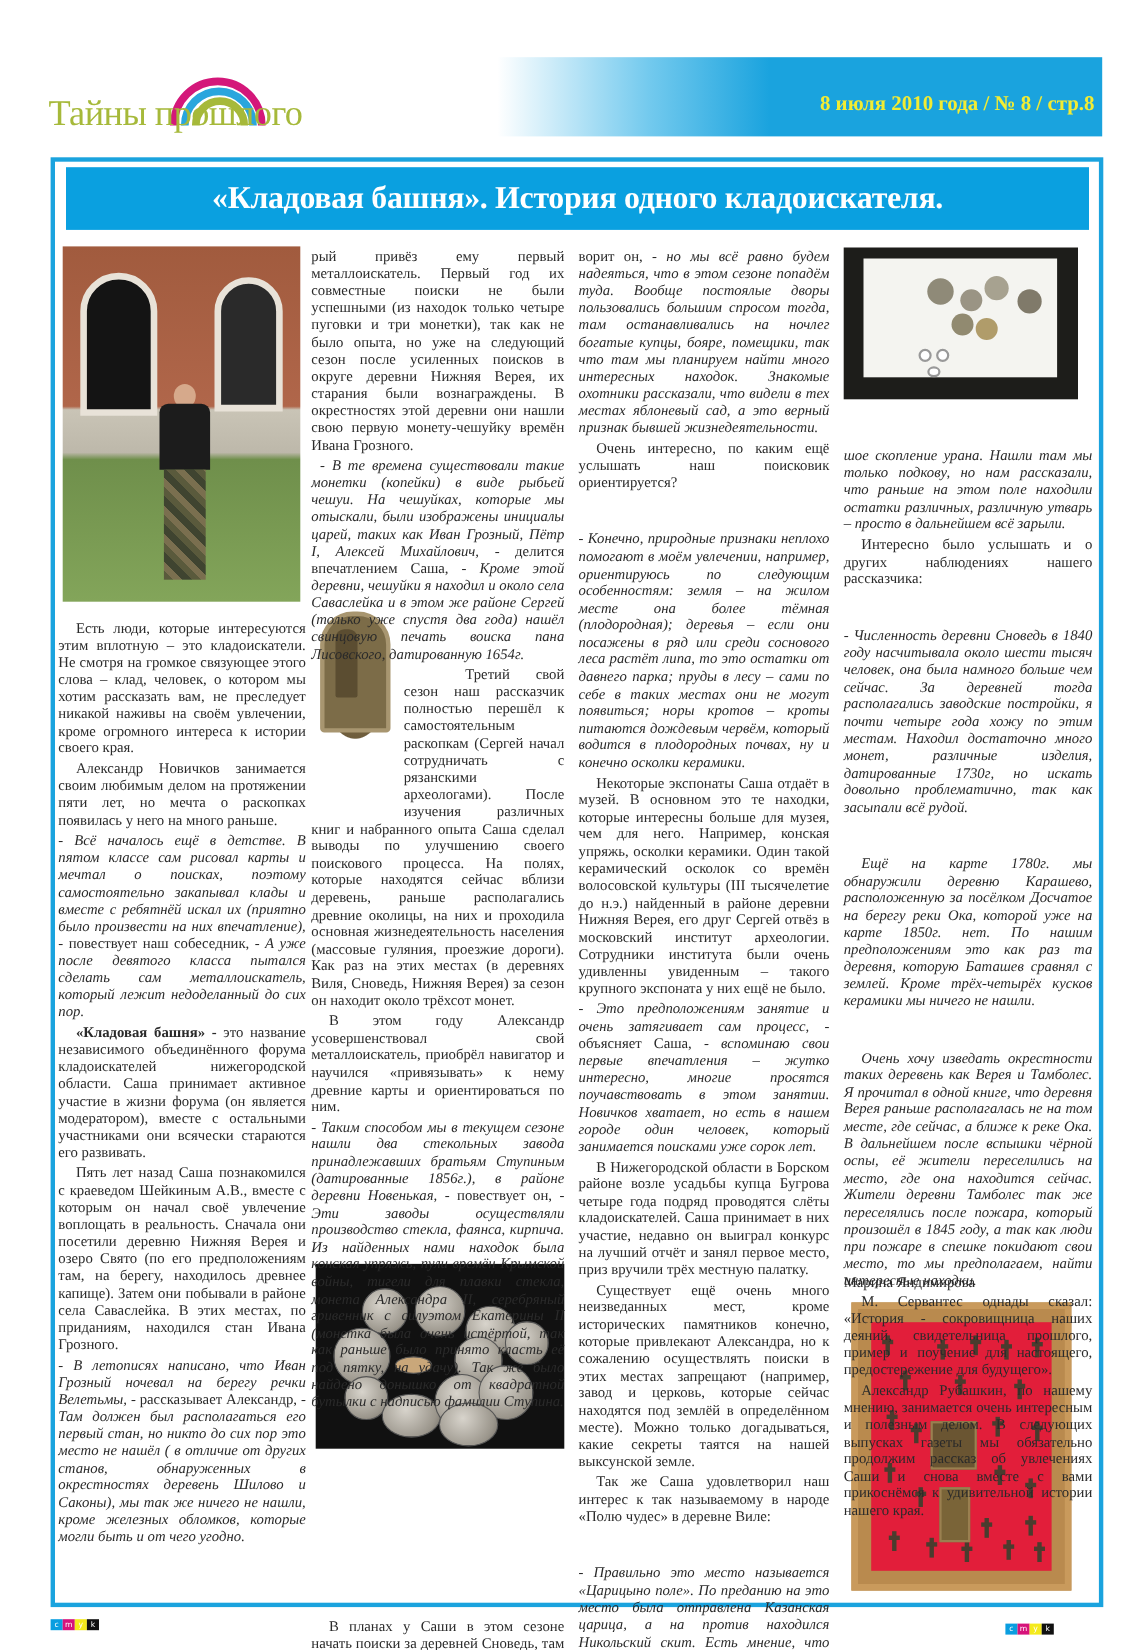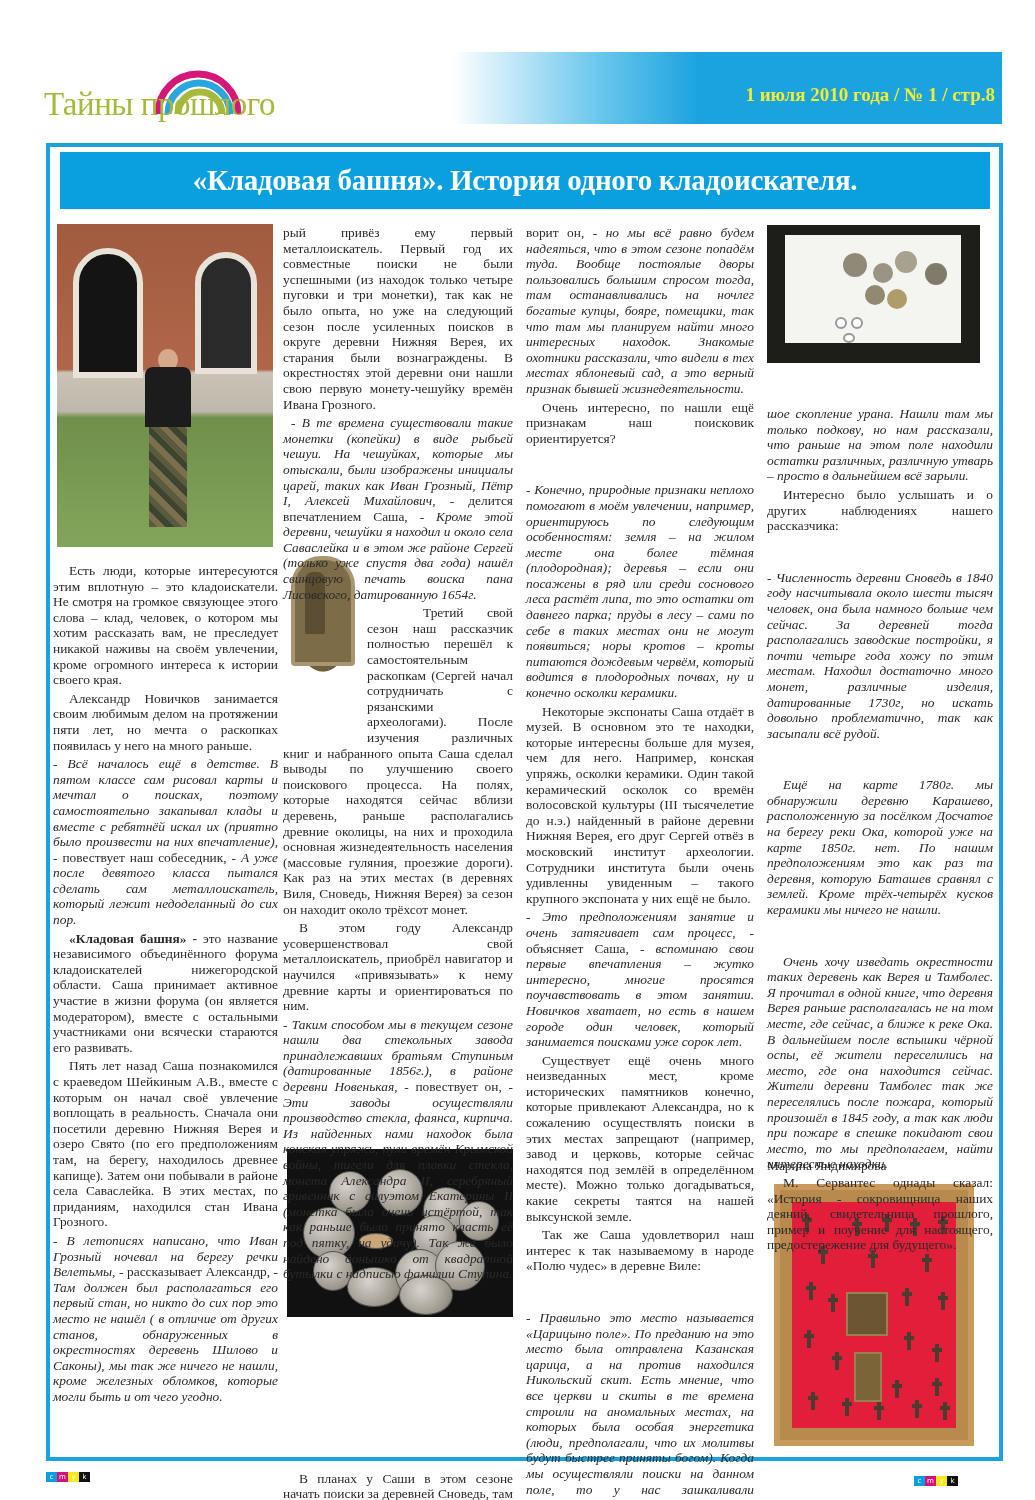--- a/index.html
+++ b/index.html
@@ -68,21 +68,21 @@
 <div class="header">
   <div class="logo">
     <svg width="110" height="60" viewBox="0 0 110 60">
       <path d="M14 58 A40 40 0 0 1 94 58" fill="none" stroke="#d4187a" stroke-width="7"></path>
       <path d="M24 58 A31 31 0 0 1 86 58" fill="none" stroke="#2aa6dd" stroke-width="7"></path>
       <path d="M34 58 A22 22 0 0 1 78 58" fill="none" stroke="#a6b93a" stroke-width="7"></path>
     </svg>
     <div class="logo-text">Тайны прошлого</div>
   </div>
   <div class="header-band"></div>
-  <div class="issue-info">1 июля 2010 года / № 1 / стр.8</div>
+  <div class="issue-info">8 июля 2010 года / № 8 / стр.8</div>
 </div>
 
 <div class="frame"></div>
 <h1 class="title-bar">«Кладовая башня». История одного кладоискателя.</h1>
 
 <div class="photo photo-man">
   <div class="win" style="left:16px;top:24px;width:70px;height:130px;"></div>
   <div class="win" style="left:138px;top:28px;width:62px;height:122px;background:#2a2a2a;"></div>
   <div class="person">
     <div class="head"></div>
@@ -173,36 +173,38 @@
   <p style="text-indent:56px">Третий свой сезон наш рассказчик полностью перешёл к самостоятельным раскопкам (Сергей начал сотрудничать с рязанскими археологами). После изучения различных книг и набранного опыта Саша сделал выводы по улучшению своего поискового процесса. На полях, которые находятся сейчас вблизи деревень, раньше располагались древние околицы, на них и проходила основная жизнедеятельность населения (массовые гуляния, проезжие дороги). Как раз на этих местах (в деревнях Виля, Сноведь, Нижняя Верея) за сезон он находит около трёхсот монет.</p>
   <p>В этом году Александр усовершенствовал свой металлоискатель, приобрёл навигатор и научился «привязывать» к нему древние карты и ориентироваться по ним.</p>
   <p class="q"><span class="i">- Таким способом мы в текущем сезоне нашли два стекольных завода принадлежавших братьям Ступиным (датированные 1856г.), в районе деревни Новенькая,</span><span> - повествует он, - </span><span class="i">Эти заводы осуществляли производство стекла, фаянса, кирпича. Из найденных нами находок была конская упряжь, пули времён Крымской войны, тигели для плавки стекла, монета Александра II, серебряный гривенник с силуэтом Екатерины II (монетка была очень истёртой, так как раньше было принято класть её под пятку, на удачу). Так же было найдено донышко от квадратной бутылки с надписью фамилии Ступина.</span></p>
   <div style="height:186px;"></div>
   <p>В планах у Саши в этом сезоне начать поиски за деревней Сноведь, там они обнаружили постоялый двор, а в двух километрах от него должна была находиться деревня и ещё один стекольный завод.</p>
 
 </div>
 
 <div class="col col3">
   <p class="q"><span>ворит он, - </span><span class="i">но мы всё равно будем надеяться, что в этом сезоне попадём туда. Вообще постоялые дворы пользовались большим спросом тогда, там останавливались на ночлег богатые купцы, бояре, помещики, так что там мы планируем найти много интересных находок. Знакомые охотники рассказали, что видели в тех местах яблоневый сад, а это верный признак бывшей жизнедеятельности.</span></p>
-  <p>Очень интересно, по нашли ещё признакам наш поисковик ориентируется?</p>
+  <p>Очень интересно, по каким ещё услышать наш поисковик ориентируется?</p>
   <p class="q i">- Конечно, природные признаки неплохо помогают в моём увлечении, например, ориентируюсь по следующим особенностям: земля – на жилом месте она более тёмная (плодородная); деревья – если они посажены в ряд или среди соснового леса растёт липа, то это остатки от давнего парка; пруды в лесу – сами по себе в таких местах они не могут появиться; норы кротов – кроты питаются дождевым червём, который водится в плодородных почвах, ну и конечно осколки керамики.</p>
   <p>Некоторые экспонаты Саша отдаёт в музей. В основном это те находки, которые интересны больше для музея, чем для него. Например, конская упряжь, осколки керамики. Один такой керамический осколок со времён волосовской культуры (III тысячелетие до н.э.) найденный в районе деревни Нижняя Верея, его друг Сергей отвёз в московский институт археологии. Сотрудники института были очень удивленны увиденным – такого крупного экспоната у них ещё не было.</p>
   <p class="q"><span class="i">- Это предположениям занятие и очень затягивает сам процесс,</span><span> - объясняет Саша, </span><span class="i">- вспоминаю свои первые впечатления – жутко интересно, многие просятся поучавствовать в этом занятии. Новичков хватает, но есть в нашем городе один человек, который занимается поисками уже сорок лет.</span></p>
+  <p>В Нижегородской области в Борском районе возле усадьбы купца Бугрова четыре года подряд проводятся слёты кладоискателей. Саша принимает в них участие, недавно он выиграл конкурс на лучший отчёт и занял первое место, приз вручили трёх местную палатку.</p>
   <p>Существует ещё очень много неизведанных мест, кроме исторических памятников конечно, которые привлекают Александра, но к сожалению осуществлять поиски в этих местах запрещают (например, завод и церковь, которые сейчас находятся под землёй в определённом месте). Можно только догадываться, какие секреты таятся на нашей выксунской земле.</p>
   <p>Так же Саша удовлетворил наш интерес к так называемому в народе «Полю чудес» в деревне Виле:</p>
   <p class="q i">- Правильно это место называется «Царицыно поле». По преданию на это место была отправлена Казанская царица, а на против находился Никольский скит. Есть мнение, что все церкви и скиты в те времена строили на аномальных местах, на которых была особая энергетика (люди, предполагали, что их молитвы будут быстрее приняты богом). Когда мы осуществляли поиски на данном поле, то у нас зашкаливали металлоискатели, даже голова кружилась. Местные старожилы строго запретили нам ходить по тем местам, объясняя все аномалии тем, что глубоко под землёй находится боль-</p>
 </div>
 
 <div class="col col4">
   <p class="q i">шое скопление урана. Нашли там мы только подкову, но нам рассказали, что раньше на этом поле находили остатки различных, различную утварь – просто в дальнейшем всё зарыли.</p>
   <p>Интересно было услышать и о других наблюдениях нашего рассказчика:</p>
   <p class="q i">- Численность деревни Сноведь в 1840 году насчитывала около шести тысяч человек, она была намного больше чем сейчас. За деревней тогда располагались заводские постройки, я почти четыре года хожу по этим местам. Находил достаточно много монет, различные изделия, датированные 1730г, но искать довольно проблематично, так как засыпали всё рудой.</p>
   <p class="i">Ещё на карте 1780г. мы обнаружили деревню Карашево, расположенную за посёлком Досчатое на берегу реки Ока, которой уже на карте 1850г. нет. По нашим предположениям это как раз та деревня, которую Баташев сравнял с землей. Кроме трёх-четырёх кусков керамики мы ничего не нашли.</p>
   <p class="i">Очень хочу изведать окрестности таких деревень как Верея и Тамболес. Я прочитал в одной книге, что деревня Верея раньше располагалась не на том месте, где сейчас, а ближе к реке Ока. В дальнейшем после вспышки чёрной оспы, её жители переселились на место, где она находится сейчас. Жители деревни Тамболес так же переселялись после пожара, который произошёл в 1845 году, а так как люди при пожаре в спешке покидают свои место, то мы предполагаем, найти интересные находки.</p>
   <p>М. Сервантес однады сказал: «История - сокровищница наших деяний, свидетельница прошлого, пример и поучение для настоящего, предостережение для будущего».</p>
+  <p>Александр Рубашкин, по нашему мнению, занимается очень интересным и полезным делом. В следующих выпусках газеты мы обязательно продолжим рассказ об увлечениях Саши и снова вместе с вами прикоснёмся к удивительной истории нашего края.</p>
 </div>
 
 <div class="byline">Марина Яндимирова</div>
 
 <div class="cmyk" style="left:46px;top:1472px;">
   <span style="background:#0a9ee0">c</span>
   <span style="background:#d6137a">m</span>
   <span style="background:#f4ea1c">y</span>
   <span style="background:#111">k</span>
 </div>

